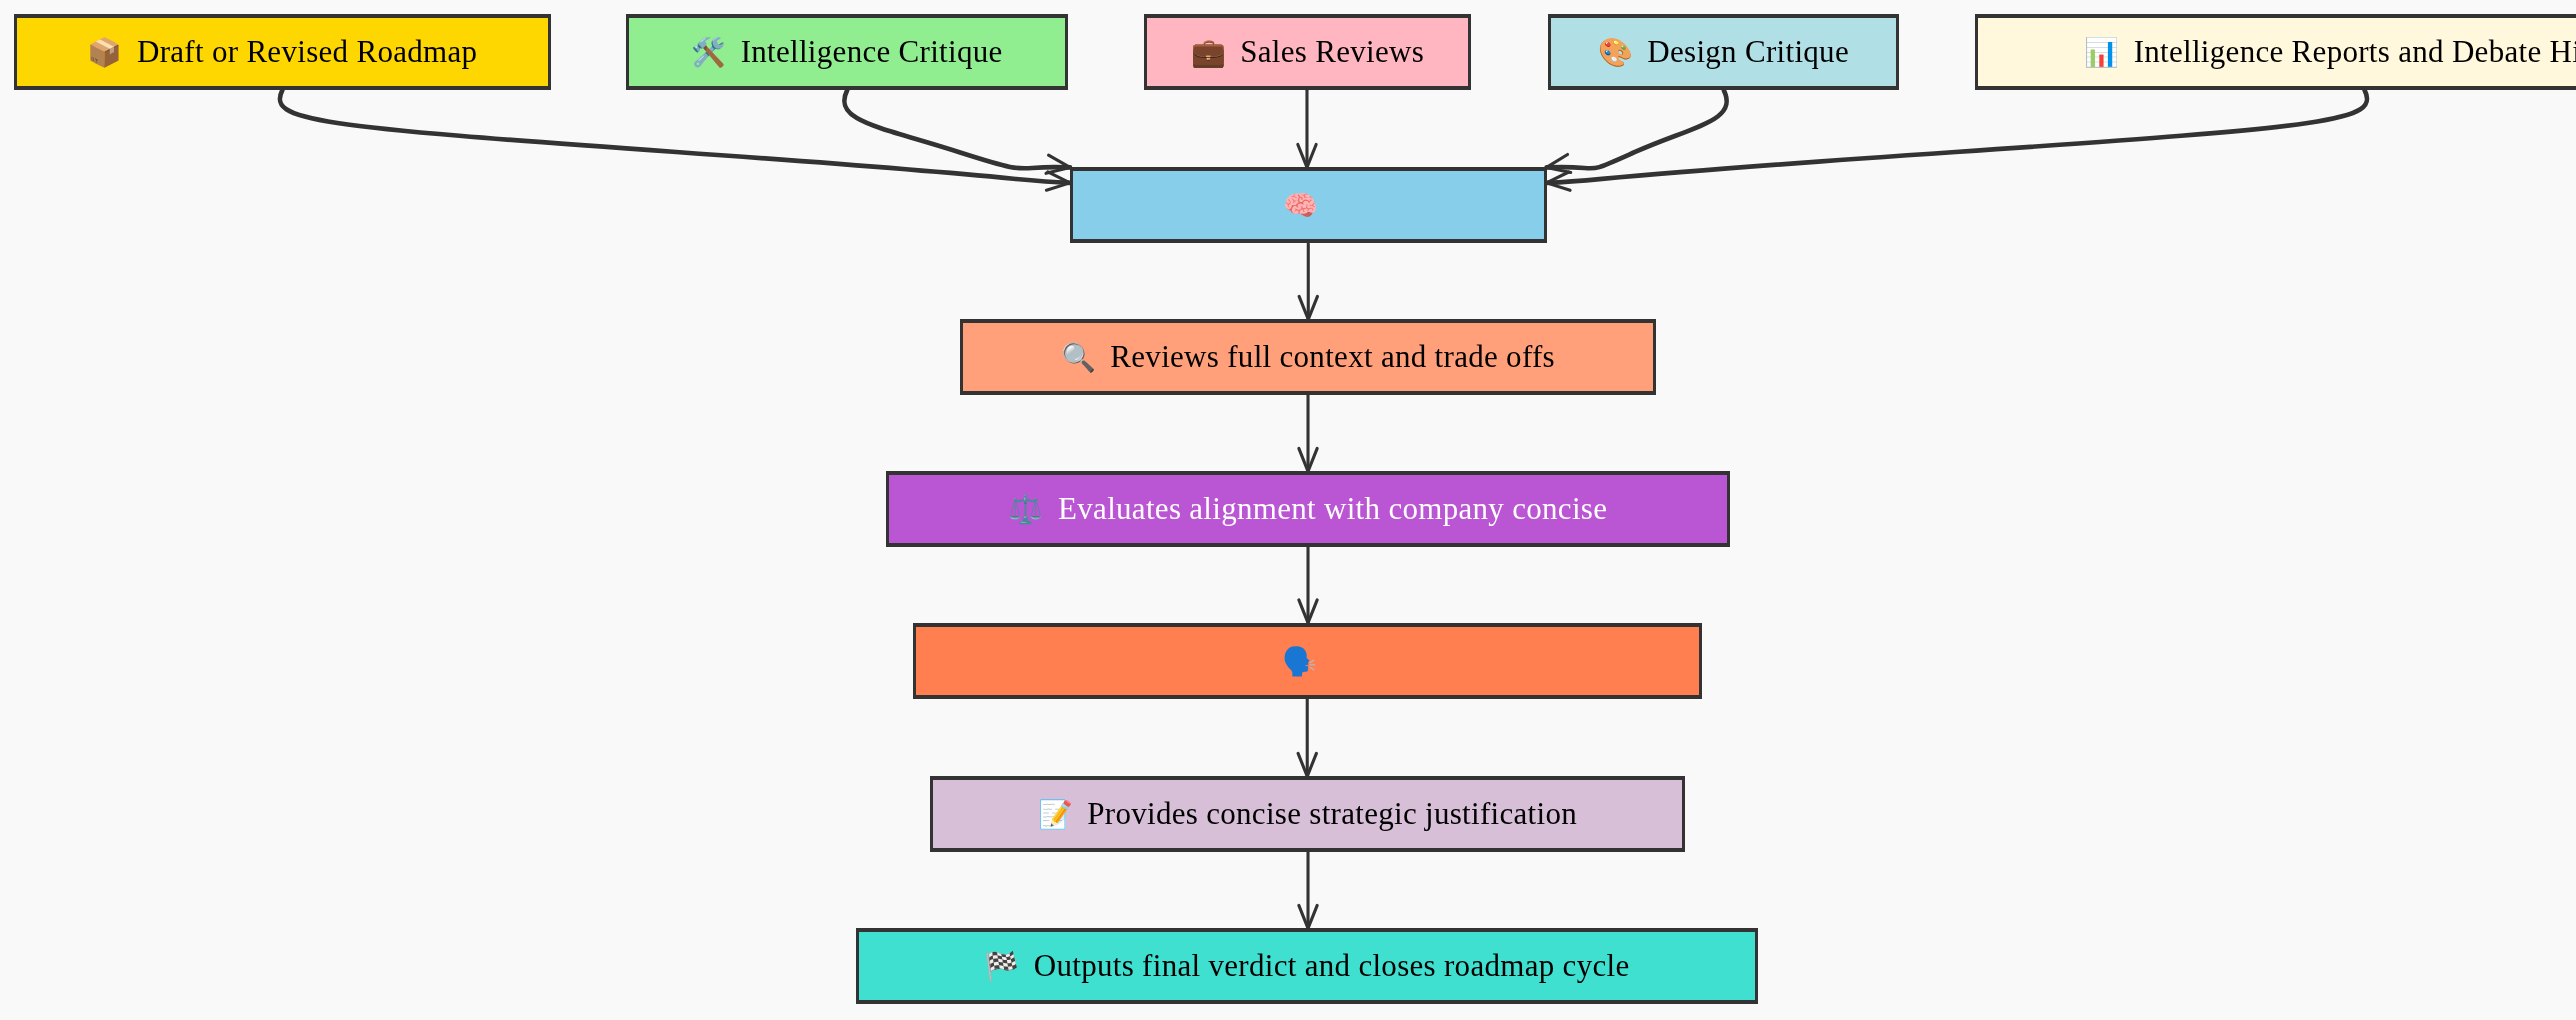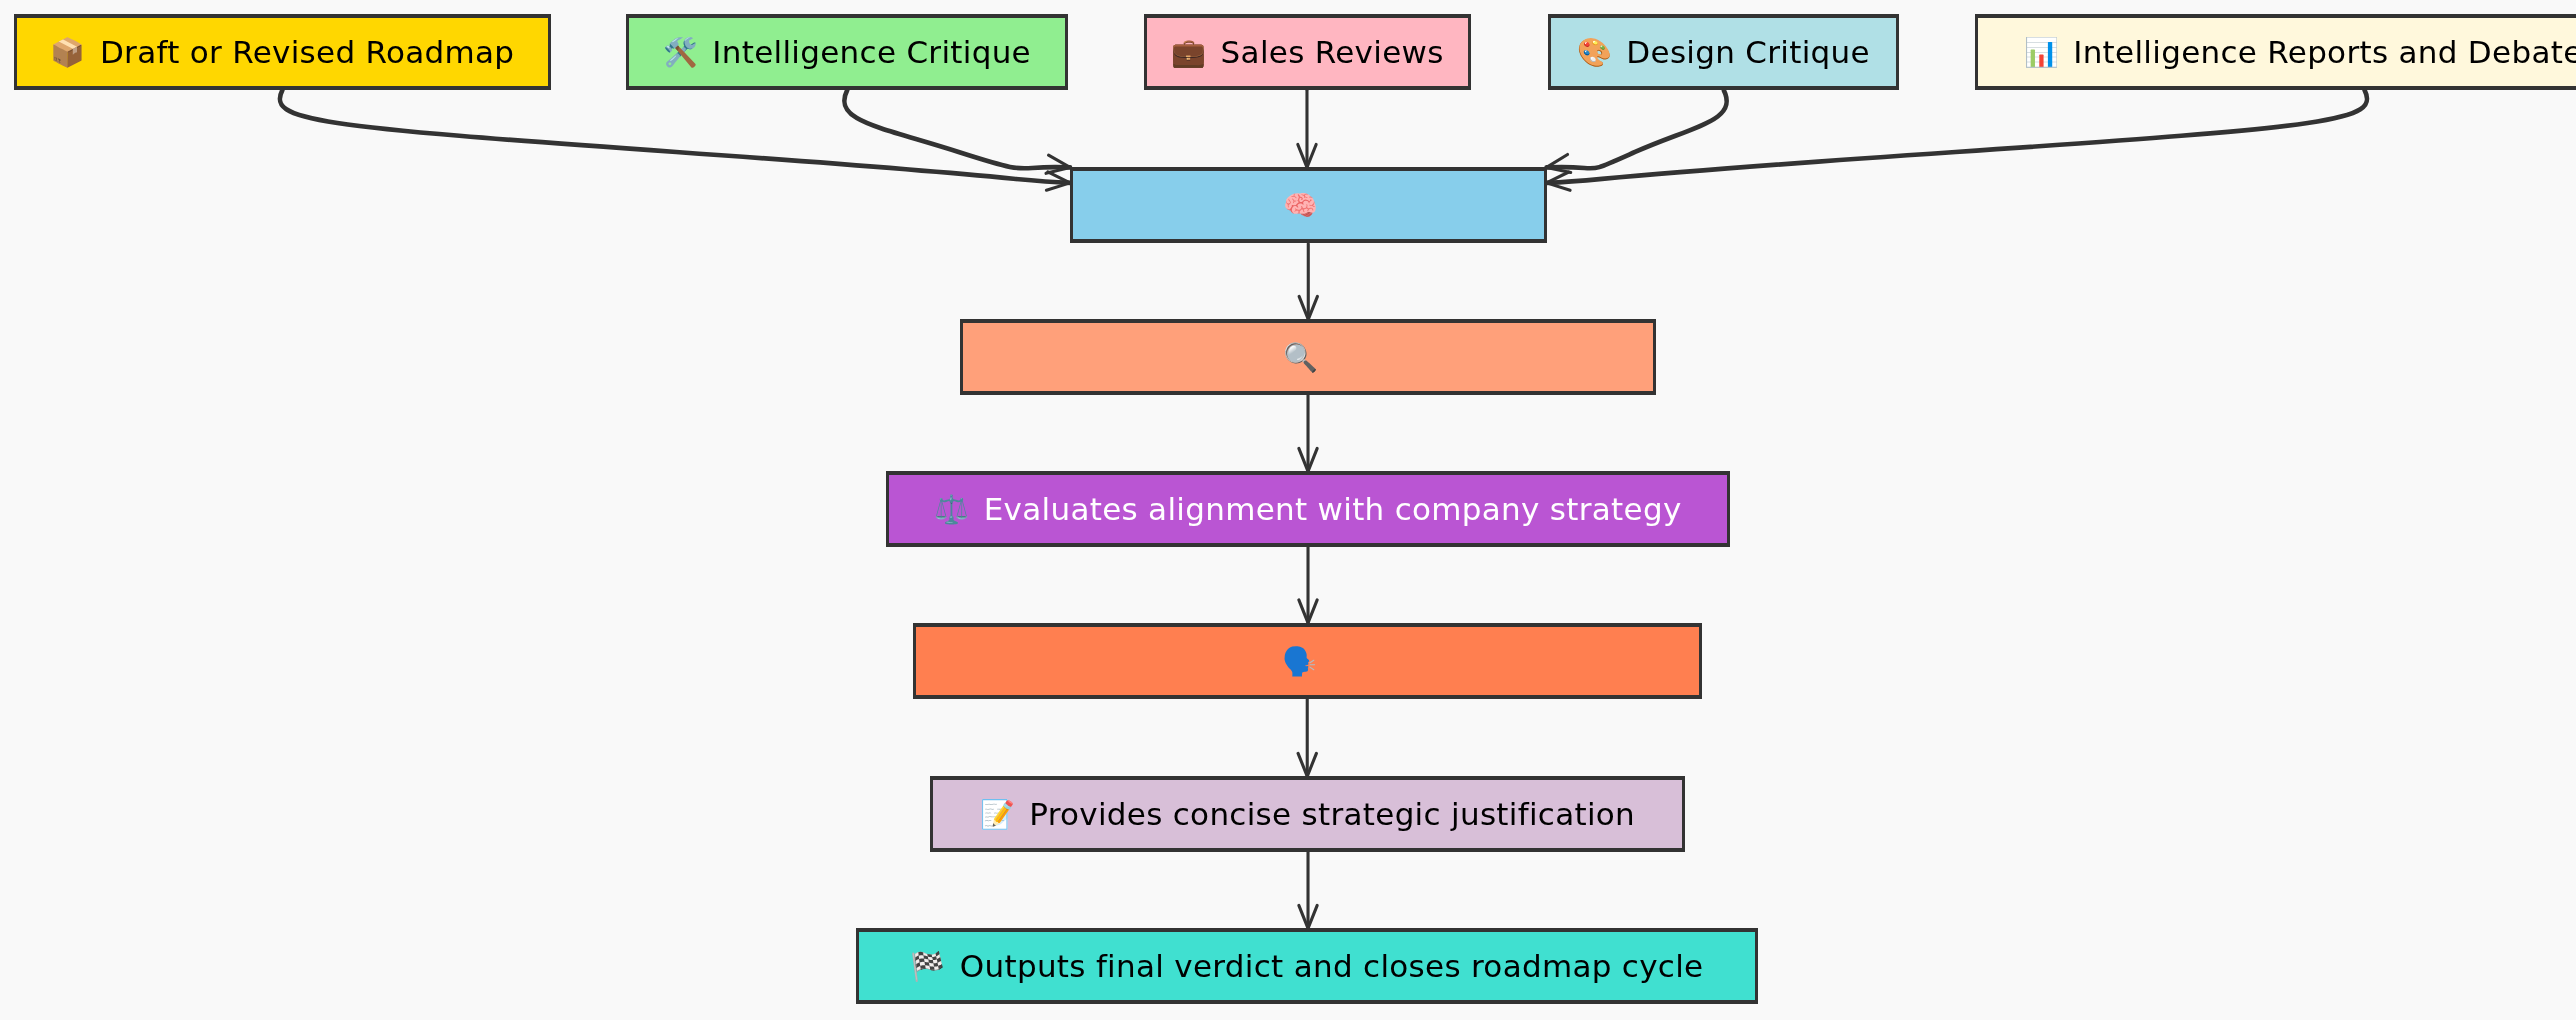--- a/index.html
+++ b/index.html
@@ -18,21 +18,21 @@
     border-top-width: 4.6px;
     border-bottom-width: 4.6px;
     display: flex;
     align-items: center;
     justify-content: center;
     font-size: 31px;
     color: #000;
     white-space: nowrap;
   }
   .node .icon { font-size: 28px; margin-right: 14.4px; }
-  .node .label { letter-spacing: 0.3px; }
+  .node .label { letter-spacing: 0.3px; font-family: Liberation Serif, serif; }
 </style>
 </head>
 <body>
 
 <svg id="edges" xmlns="http://www.w3.org/2000/svg" viewBox="0 0 5373 1980" width="2768" height="1020">
     <path d="M548,175 C518,235 608,245 1312.5,295 S1957,350 2077,355" fill="none" stroke="#333333" stroke-width="9" stroke-linecap="round"></path>
     <path d="M2031.1677137005493,369.26189091828945 L2077,355 L2033.9537859341342,333.76268720869683" fill="none" stroke="#333333" stroke-width="6" stroke-linecap="round" stroke-linejoin="round"></path>
     <path d="M1644.5,175 C1614.5,235 1704.5,245 1860.75,295 S1957,320 2077,325" fill="none" stroke="#333333" stroke-width="9" stroke-linecap="round"></path>
     <path d="M2030.4004331965984,336.51001189118927 L2077,325 L2035.2934618706504,301.23943019906494" fill="none" stroke="#333333" stroke-width="6" stroke-linecap="round" stroke-linejoin="round"></path>
     <path d="M2537,175 L2537,325" fill="none" stroke="#333333" stroke-width="6" stroke-linecap="round"></path>
@@ -71,24 +71,25 @@
 </div>
 <div class="node" id="node-intel" style="left: 1975px; top: 14px; width: 779px; height: 76px; background: rgb(255, 248, 220); color: rgb(0, 0, 0);">
   <span class="icon">📊</span>
   <span class="label">Intelligence Reports and Debate History</span>
 </div>
 <div class="node" id="node-head" style="left: 1070px; top: 167px; width: 477px; height: 76px; background: rgb(135, 206, 235); color: rgb(0, 0, 0);">
   <span class="icon">🧠</span>
 </div>
 <div class="node" id="node-reviews" style="left: 960px; top: 319px; width: 696px; height: 76px; background: rgb(255, 160, 122); color: rgb(0, 0, 0);">
   <span class="icon">🔍</span>
+  <span class="label">Reviews full context and trade offs</span>
 </div>
 <div class="node" id="node-evaluates" style="left: 886px; top: 471px; width: 844px; height: 76px; background: rgb(186, 85, 211); color: rgb(255, 255, 255);">
   <span class="icon">⚖️</span>
-  <span class="label">Evaluates alignment with company strategy</span>
+  <span class="label">Evaluates alignment with company concise</span>
 </div>
 <div class="node" id="node-decision" style="left: 913px; top: 623px; width: 789px; height: 76px; background: rgb(255, 127, 80); color: rgb(0, 0, 0);">
   <span class="icon">🗣️</span>
 </div>
 <div class="node" id="node-justification" style="left: 930px; top: 776px; width: 755px; height: 76px; background: rgb(216, 191, 216); color: rgb(0, 0, 0);">
   <span class="icon">📝</span>
   <span class="label">Provides concise strategic justification</span>
 </div>
 <div class="node" id="node-output" style="left: 856px; top: 928px; width: 902px; height: 76px; background: rgb(64, 224, 208); color: rgb(0, 0, 0);">
   <span class="icon">🏁</span>

